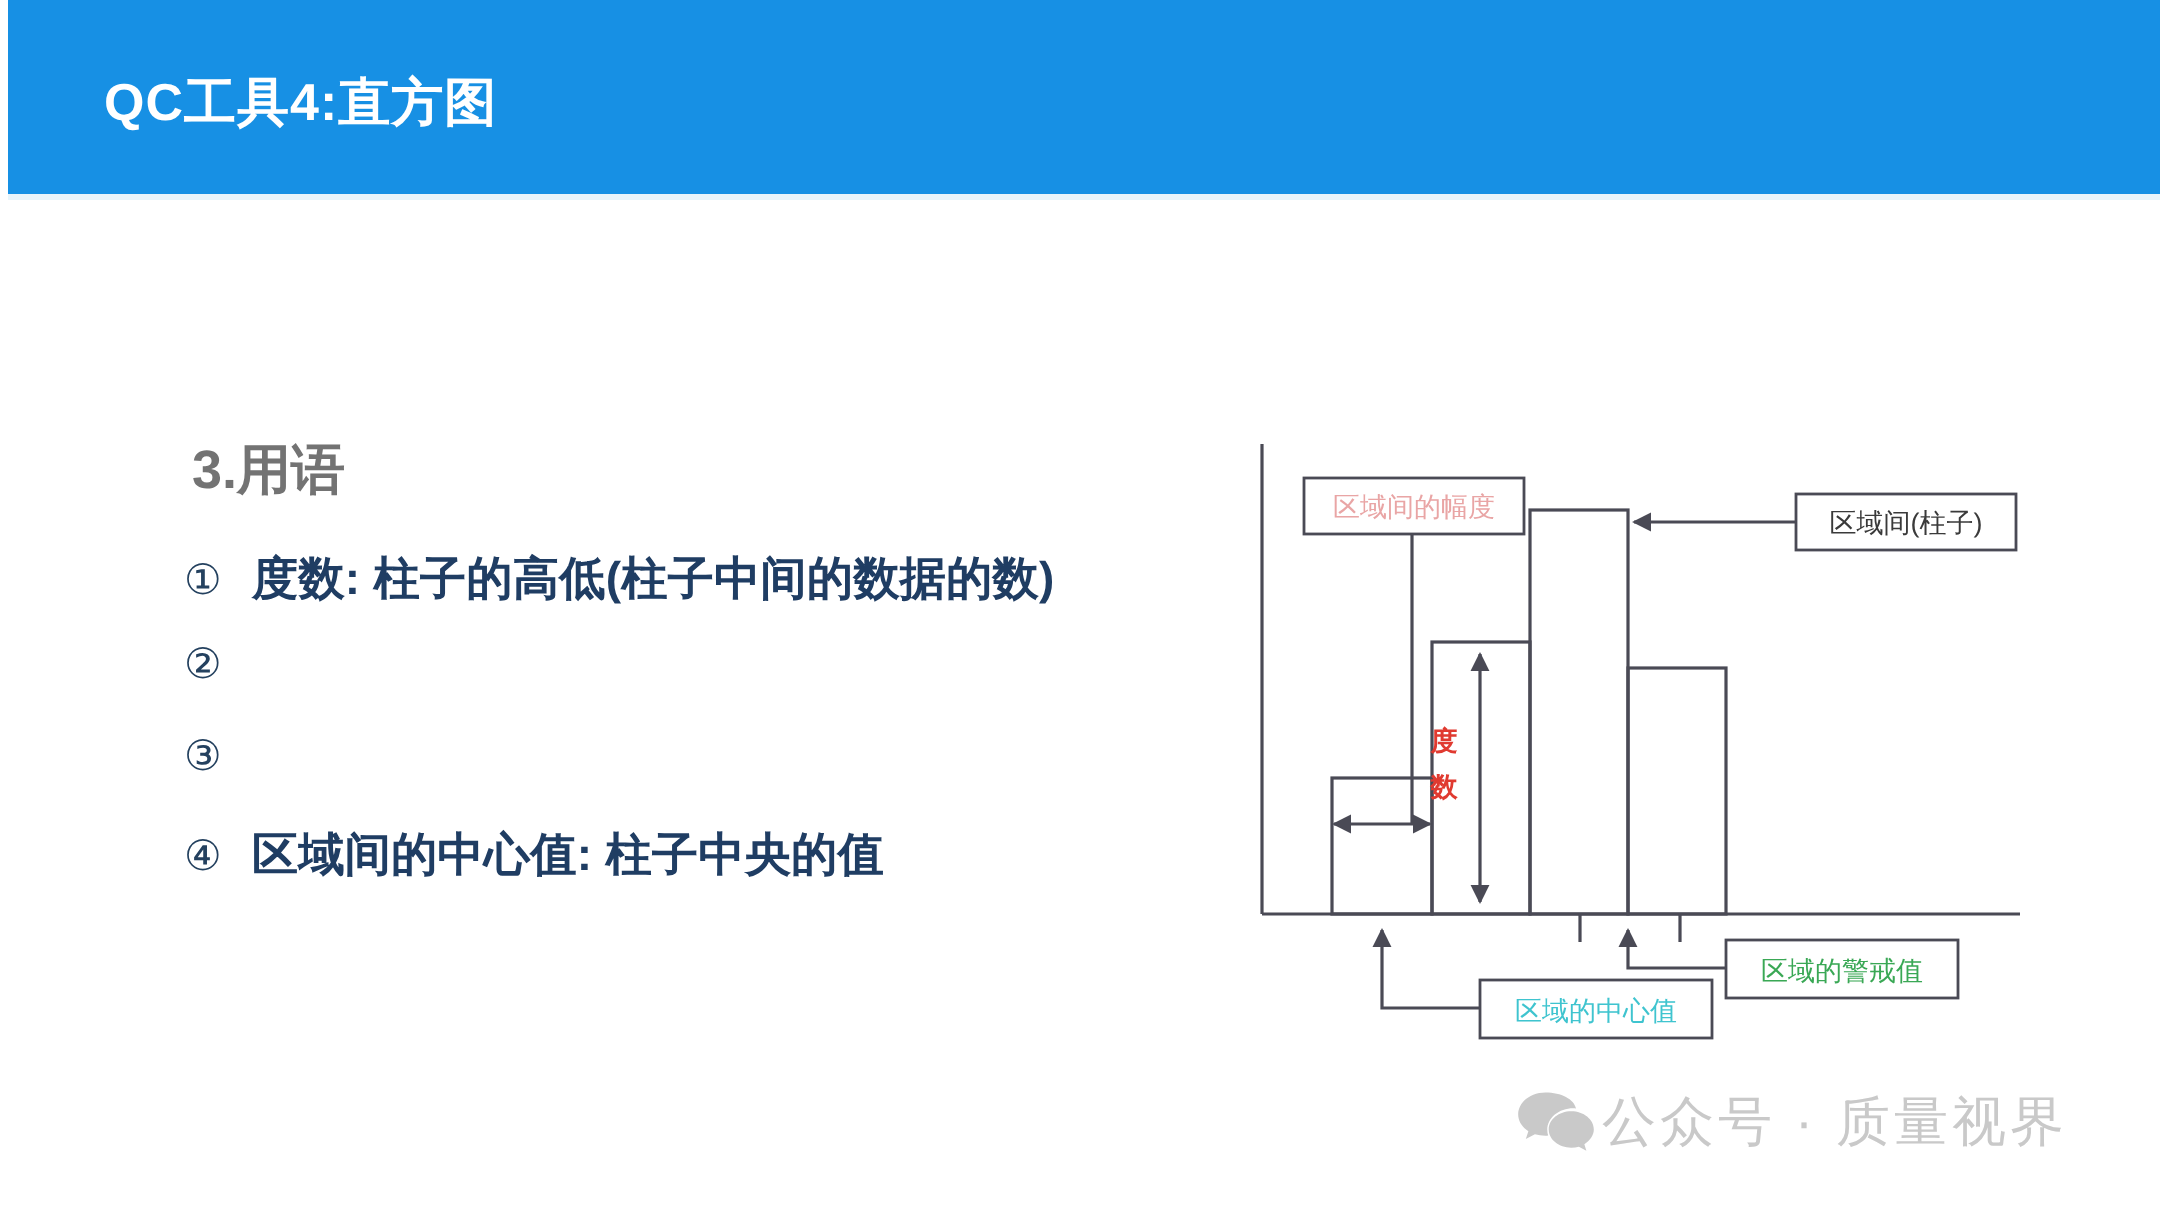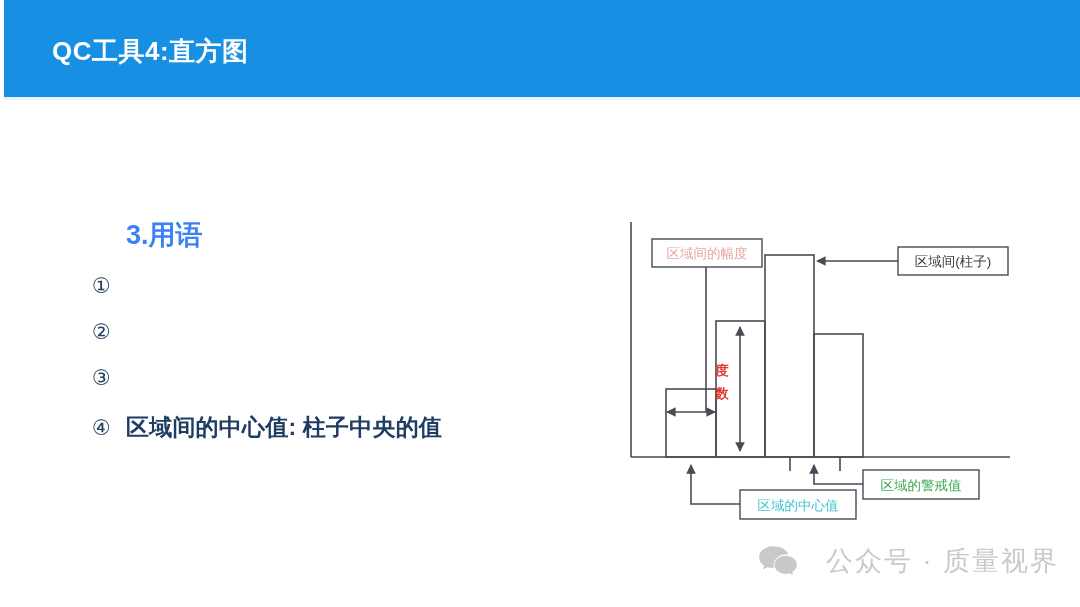--- a/index.html
+++ b/index.html
@@ -47,23 +47,22 @@
     white-space: nowrap;
   }
 
   
   #section-heading {
     position: absolute;
     left: 96px;
     top: 217px;
     font-size: 27px;
     font-weight: bold;
-    color: #3b82f6;
-    white-space: nowrap;
-    margin-left: 30px;
+    color: #737373;
+    white-space: nowrap;
   }
   #term-list {
     position: absolute;
     left: 92px;
     top: 274px;
     width: 540px;
   }
   .term-row {
     display: flex;
     align-items: baseline;
@@ -101,21 +100,21 @@
     font-size: 13.5px;
   }
 
   
   #footer-watermark {
     position: absolute;
     left: 758px;
     top: 543px;
     display: flex;
     align-items: center;
-    gap: 28px;
+    gap: 3px;
   }
   #wechat-icon {
     width: 40px;
     height: 33px;
     flex: none;
   }
   #footer-text {
     font-size: 27px;
     color: #c9c9c9;
     letter-spacing: 2px;
@@ -129,20 +128,21 @@
 
   <div id="header-banner"></div>
   <div id="header-underline"></div>
   <div id="header-title">QC工具4:直方图</div>
 
   <div id="section-heading">3.用语</div>
 
   <div id="term-list">
     <div class="term-row">
       <span class="term-marker">①</span>
+      <span class="term-text">度数: 柱子的高低(柱子中间的数据的数)</span>
     </div>
     <div class="term-row">
       <span class="term-marker">②</span>
     </div>
     <div class="term-row">
       <span class="term-marker">③</span>
     </div>
     <div class="term-row">
       <span class="term-marker">④</span>
       <span class="term-text">区域间的中心值: 柱子中央的值</span>

